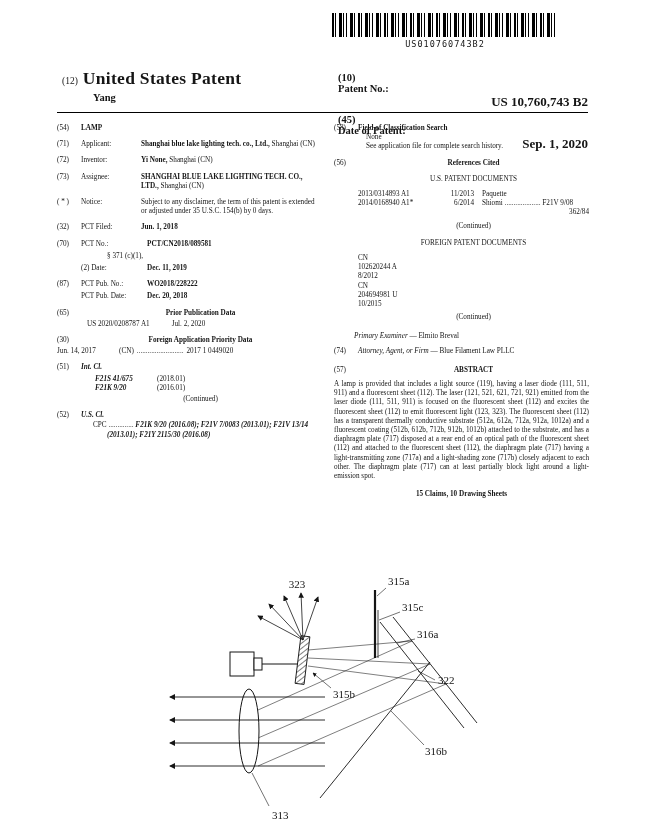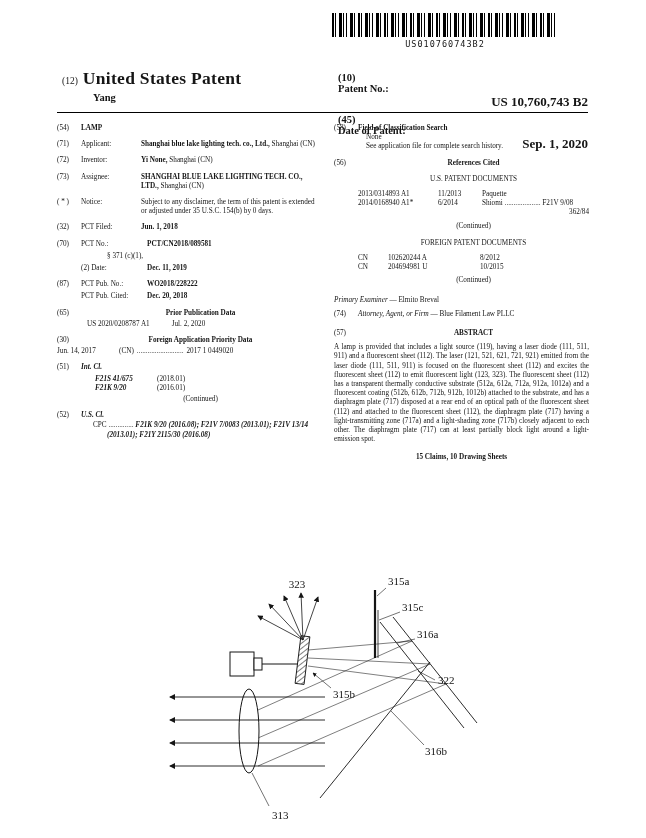--- a/index.html
+++ b/index.html
@@ -50,24 +50,24 @@
   .entry { display:flex; padding-left:14px; }
   .entry .code { width:62px; flex:none; }
   .cpc { padding-left:26px; text-indent:-14px; margin-top:1px; }
   .prio-line { display:flex; margin-top:2px; }
   .prio-line .d { width:62px; flex:none; }
   .pub-line { display:flex; padding-left:6px; margin-top:2px; }
   .pub-line .pd { margin-left:22px; }
   
   .docrow { display:flex; }
   .docrow .dnum { width:80px; flex:none; }
-  .docrow .ddate { width:36px; flex:none; margin-right:8px; }
+  .docrow .ddate { width:36px; flex:none; text-align:right; margin-right:8px; }
   .docrow .dname { flex:1; }
   .cls2 { text-align:right; }
-  .frow { display:flex; }
+  .frow { display:flex;flex-direction:column; }
   .frow .fc { width:30px; flex:none; }
   .frow .fn { width:92px; flex:none; }
   .abstract-head { display:flex; margin-bottom:5px; }
   .claims { text-align:center; font-weight:bold; margin-top:9px; }
   
   .figure { position:absolute; left:112px; top:570px; }
   .figure text { font-size:11px; fill:#151515; font-family:"Liberation Serif","DejaVu Serif",serif; }
 </style>
 </head>
 <body>
@@ -153,21 +153,21 @@
     </div>
 
     <div class="r">
       <span class="n">(87)</span>
       <span class="cnt">
         <span class="sub">
             <span class="lb2">PCT Pub. No.:</span>
             <span class="b">WO2018/228222</span>
           </span>
         <span class="sub" style="margin-top:3px;">
-            <span class="lb2">PCT Pub. Cited:</span>
+            <span class="lb2">PCT Pub. Date:</span>
             <span class="b">Dec. 20, 2018</span>
           </span>
       </span>
     </div>
 
     <div class="r">
       <span class="n">(65)</span>
       <span class="cnt">
         <span class="ctr b" style="display:block;">Prior Publication Data</span>
         <span class="pub-line">
@@ -255,21 +255,21 @@
         </span>
         <span class="frow">
           <span class="fc">CN</span>
           <span class="fn">204694981 U</span>
           <span>10/2015</span>
         </span>
         <span class="ctr" style="display:block; margin-top:4px;">(Continued)</span>
       </span>
     </div>
 
-    <div style="margin-bottom:5px;">
+    <div style="margin-bottom:5px;margin-left:20px;">
       <span class="i">Primary Examiner</span>
       <span>— Elmito Breval</span>
     </div>
 
     <div class="r" style="margin-bottom:10px;">
       <span class="n">(74)</span>
       <span class="cnt"><span class="i">Attorney, Agent, or Firm</span> <span>— Blue Filament Law PLLC</span></span>
     </div>
 
     <div class="abstract-head">

